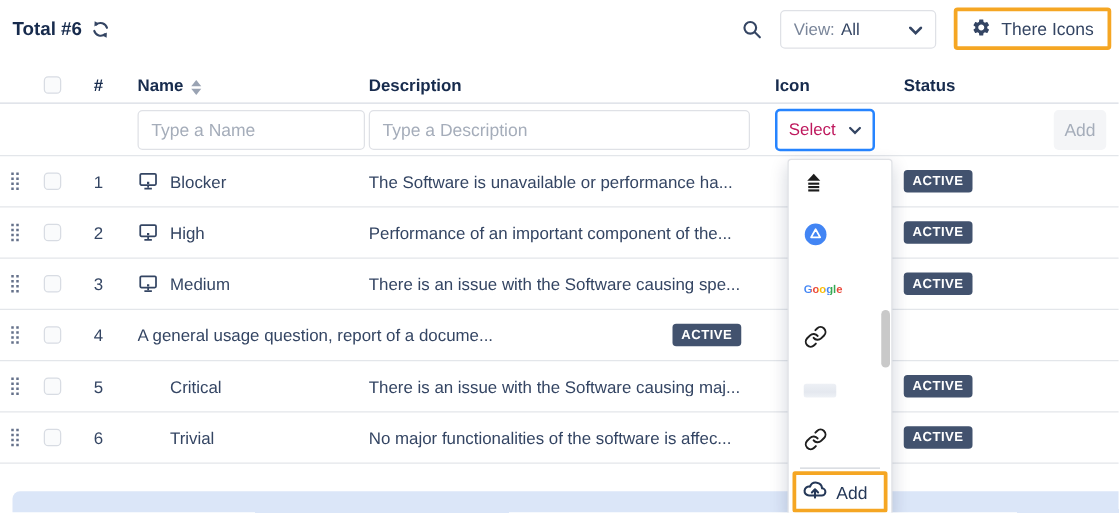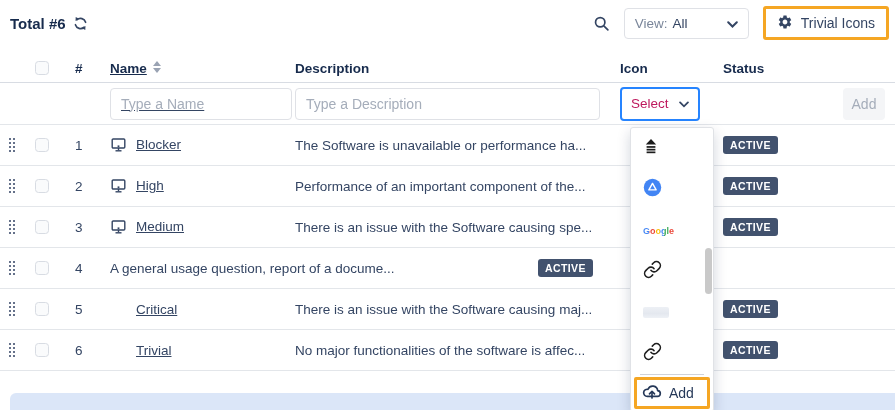--- a/index.html
+++ b/index.html
@@ -32,21 +32,21 @@
 
   
   .thead { display:flex; align-items:center; height:29px; margin-top:12px;
            border-bottom:1px solid #d8dce3; font-weight:bold; font-size:13.5px; color:#172b4d; }
   .filter-row { display:flex; align-items:center; height:42px; border-bottom:1px solid #e3e6ea; }
   .trow { display:flex; align-items:center; height:41px; border-bottom:1px solid #e3e6ea; }
 
   .col-drag { width:30px; padding-left:9px; display:flex; align-items:center; }
   .col-check { width:32px; display:flex; align-items:center; padding-left:5px; }
   .col-num { width:48px; padding-left:13px; font-size:13.5px; }
-  .col-name { width:185px; display:flex; align-items:flex-start; font-size:13.5px;text-decoration:underline; }
+  .col-name { width:185px; display:flex; align-items:flex-end; font-size:13.5px; }
   .col-desc { width:325px; font-size:13.5px; white-space:nowrap; overflow:hidden; }
   .col-icon { width:103px; display:flex; align-items:center; }
   .col-status { flex:1; display:flex; align-items:center; }
 
   .name-ic { width:26px; display:flex; align-items:center; }
   .sort { display:inline-flex; flex-direction:column; gap:2px; margin-left:6px; }
   .sort i { display:block; width:0; height:0; border-left:4px solid transparent; border-right:4px solid transparent; }
   .sort .up { border-bottom:5px solid #9aa3b3; }
   .sort .dn { border-top:5px solid #9aa3b3; }
 
@@ -123,21 +123,21 @@
               <path d="m1.2 1.2 4.3 4.3 4.3-4.3"></path>
             </svg>
         </span>
       </div>
       <button class="manage-btn">
         <span>
           <svg width="16" height="16" viewBox="0 0 24 24" fill="#344563">
               <path d="M19.14 12.94c.04-.3.06-.61.06-.94 0-.32-.02-.64-.07-.94l2.03-1.58c.18-.14.23-.41.12-.61l-1.92-3.32c-.12-.22-.37-.29-.59-.22l-2.39.96c-.5-.38-1.03-.7-1.62-.94l-.36-2.54c-.04-.24-.24-.41-.48-.41h-3.84c-.24 0-.43.17-.47.41l-.36 2.54c-.59.24-1.13.57-1.62.94l-2.39-.96c-.22-.08-.47 0-.59.22L2.74 8.87c-.12.21-.08.47.12.61l2.03 1.58c-.05.3-.09.63-.09.94s.02.64.07.94l-2.03 1.58c-.18.14-.23.41-.12.61l1.92 3.32c.12.22.37.29.59.22l2.39-.96c.5.38 1.03.7 1.62.94l.36 2.54c.05.24.24.41.48.41h3.84c.24 0 .44-.17.47-.41l.36-2.54c.59-.24 1.13-.56 1.62-.94l2.39.96c.22.08.47 0 .59-.22l1.92-3.32c.12-.22.07-.47-.12-.61l-2.01-1.58zM12 15.6c-1.98 0-3.6-1.62-3.6-3.6s1.62-3.6 3.6-3.6 3.6 1.62 3.6 3.6-1.62 3.6-3.6 3.6z"></path>
             </svg>
         </span>
-        <span>Trivial Icons</span>
+        <span>There Icons</span>
       </button>
     </div>
   </div>
 
   <div class="thead">
     <div class="col-drag"></div>
     <div class="col-check">
         <span class="checkbox"></span>
       </div>
     <div class="col-num">#</div>

